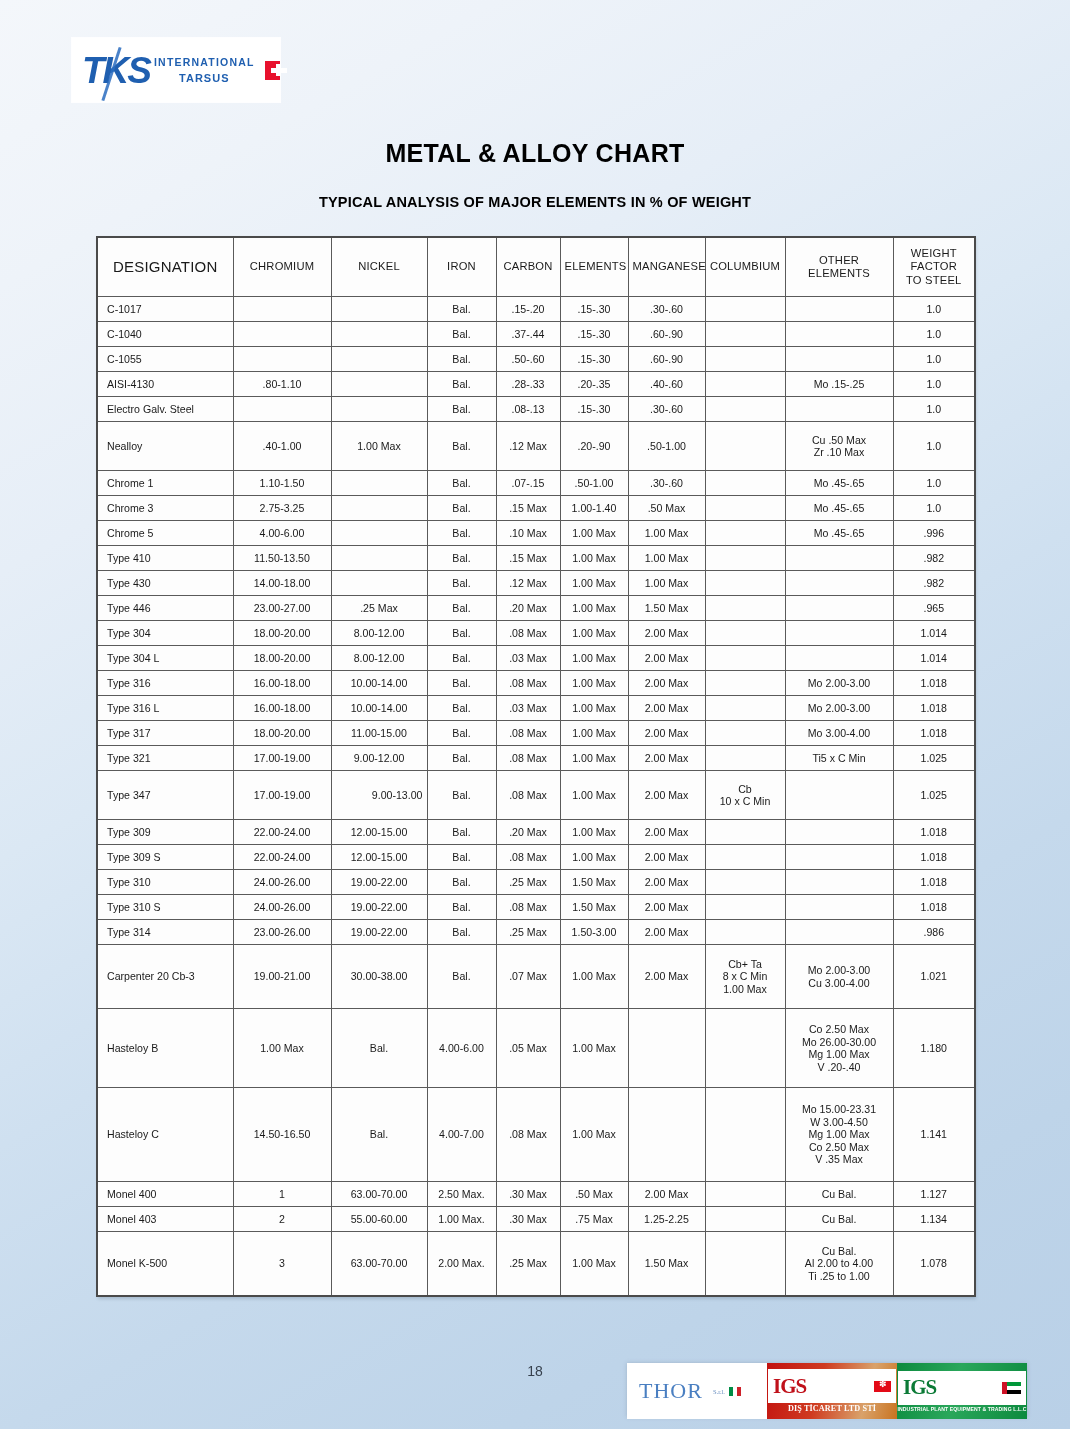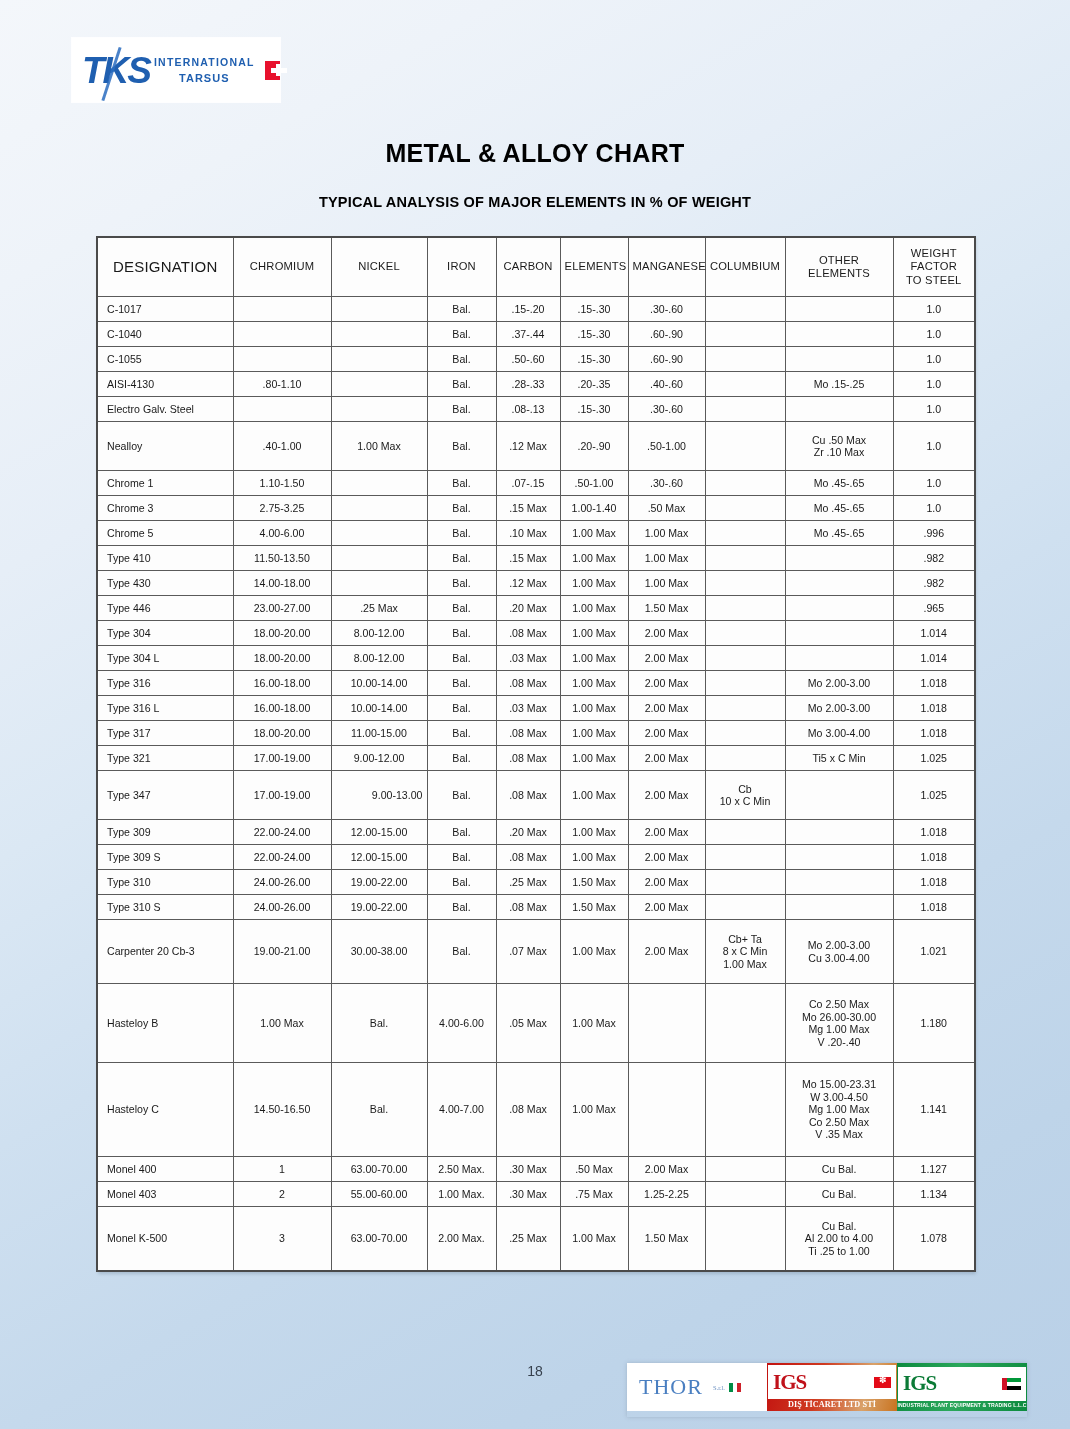--- a/index.html
+++ b/index.html
@@ -156,21 +156,21 @@
     font-size: 14px;
     color: #36404d;
   }
   .footer-logos {
     position: absolute;
     left: 627px; top: 1363px;
     display: flex;
     height: 54px;
     box-shadow: 0 0 4px rgba(120,140,160,.45);
   }
-  .f-logo { height: 48px; display: flex; align-items: center; justify-content: center; position: relative; }
+  .f-logo { height: 56px; display: flex; align-items: center; justify-content: center; position: relative; }
   .f-thor {
     width: 128px;
     background: #ffffff;
     justify-content: flex-start;
     padding-left: 12px;
   }
   .thor-word {
     font-family: "Liberation Serif", serif;
     font-size: 22px;
     color: #4a7fc1;
@@ -608,20 +608,32 @@
             <td>19.00-22.00</td>
             <td>Bal.</td>
             <td>.08  Max</td>
             <td>1.50  Max</td>
             <td>2.00  Max</td>
             <td></td>
             <td></td>
             <td>1.018</td>
           </tr>
           <tr>
+            <td class="desig">Type 314</td>
+            <td>23.00-26.00</td>
+            <td>19.00-22.00</td>
+            <td>Bal.</td>
+            <td>.25  Max</td>
+            <td>1.50-3.00</td>
+            <td>2.00  Max</td>
+            <td></td>
+            <td></td>
+            <td>.986</td>
+          </tr>
+          <tr>
             <td class="desig" style="height: 63px;">Carpenter  20  Cb-3</td>
             <td style="height: 63px;">19.00-21.00</td>
             <td style="height: 63px;">30.00-38.00</td>
             <td style="height: 63px;">Bal.</td>
             <td style="height: 63px;">.07  Max</td>
             <td style="height: 63px;">1.00  Max</td>
             <td style="height: 63px;">2.00  Max</td>
             <td style="height: 63px;">
               <span class="cellline">Cb+  Ta</span>
               <span class="cellline">8 x C Min</span>

